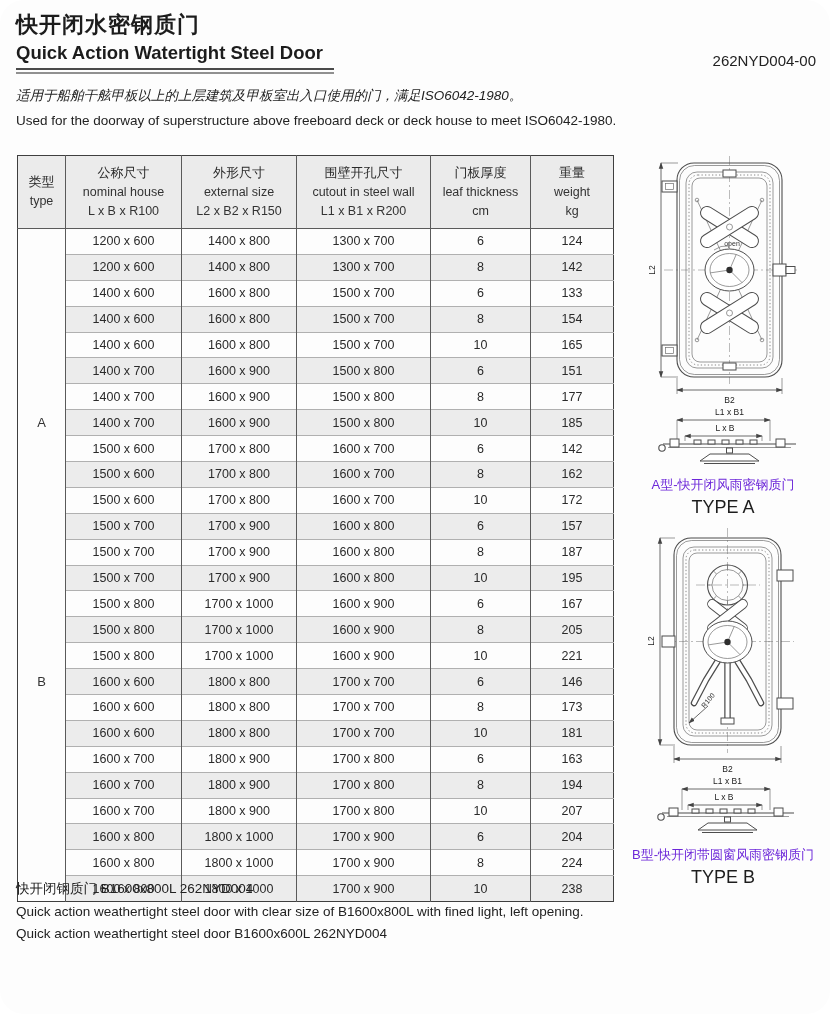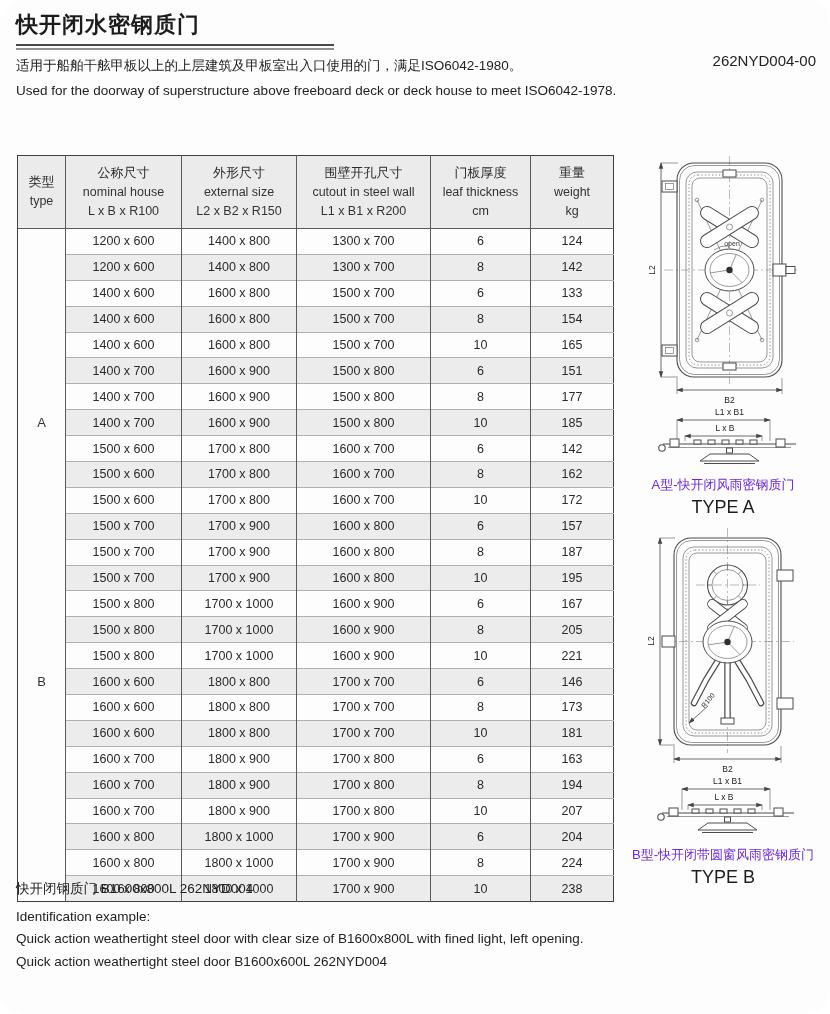--- a/index.html
+++ b/index.html
@@ -5,21 +5,21 @@
   html,body{margin:0;padding:0;background:#fff;}
   .page{position:relative;width:830px;height:1014px;background:#fdfdfd;
         font-family:"Liberation Sans","DejaVu Sans",sans-serif;color:#1c1c1c;overflow:hidden;border-radius:24px;}
   
   .header{position:absolute;left:16px;top:10px;width:800px;}
   .title-zh{margin:0;font-size:22px;font-weight:bold;letter-spacing:1px;}
   .title-en{margin:2px 0 0 0;font-size:18.5px;font-weight:bold;}
   .double-rule{width:318px;height:2px;border-top:2.2px solid #4a4a4a;border-bottom:2.2px solid #909090;margin-top:4px;}
   .doc-no{position:absolute;right:0;top:42px;font-size:15px;color:#222;}
   .desc{margin:0;font-size:13.5px;color:#222;}
-  .desc-zh{margin-top:7px;}
+  .desc-zh{margin-top:13px;font-style:italic;}
   .desc-en{margin-top:8px;}
   
   table.spec{position:absolute;left:17px;top:155px;width:596px;border-collapse:collapse;
              table-layout:fixed;border:1.5px solid #3f3f3f;font-size:12.5px;color:#2a2a2a;}
   table.spec col.c0{width:48px;}  table.spec col.c1{width:116px;}
   table.spec col.c2{width:115px;} table.spec col.c3{width:134px;}
   table.spec col.c4{width:100px;} table.spec col.c5{width:83px;}
   table.spec thead tr{height:73px;margin-left:48px;}
   table.spec th{background:#ebebeb;border-left:1px solid #5a5a5a;border-bottom:1px solid #5a5a5a;
                 font-weight:normal;padding:0;vertical-align:middle;}
@@ -56,24 +56,25 @@
   .footer p{margin:0 0 7px 0;line-height:1.15;}
   .footer .gap{margin-top:12px;}
 </style>
 </head>
 <body>
 
 <div class="page">
 
   <div class="header">
     <h1 class="title-zh">快开闭水密钢质门</h1>
+    <h2 class="title-en">Quick Action Watertight Steel Door</h2>
     <div class="double-rule"></div>
     <div class="doc-no">262NYD004-00</div>
     <p class="desc desc-zh">适用于船舶干舷甲板以上的上层建筑及甲板室出入口使用的门，满足ISO6042-1980。</p>
-    <p class="desc desc-en">Used for the doorway of superstructure above freeboard deck or deck house to meet ISO6042-1978.</p>
+    <p class="desc desc-en">Used for the doorway of superstructure above freeboard deck or deck house to meet ISO6042-1980.</p>
   </div>
 
   <table class="spec">
     <colgroup>
         <col class="c0">
         <col class="c1">
         <col class="c2">
         <col class="c3">
         <col class="c4">
         <col class="c5">
@@ -549,18 +550,17 @@
       </g>
     </svg>
     <figcaption>
       <div class="cap-zh">B型-快开闭带圆窗风雨密钢质门</div>
       <div class="cap-en">TYPE B</div>
     </figcaption>
   </figure>
 
   <div class="footer">
     <p>快开闭钢质门 B1600x800L 262NYD004</p>
-    <p class="gap">Identification example:</p>
     <p>Quick action weathertight steel door with clear size of B1600x800L with fined light, left opening.</p>
     <p>Quick action weathertight steel door B1600x600L 262NYD004</p>
   </div>
 
 </div>
 
 </body></html>

